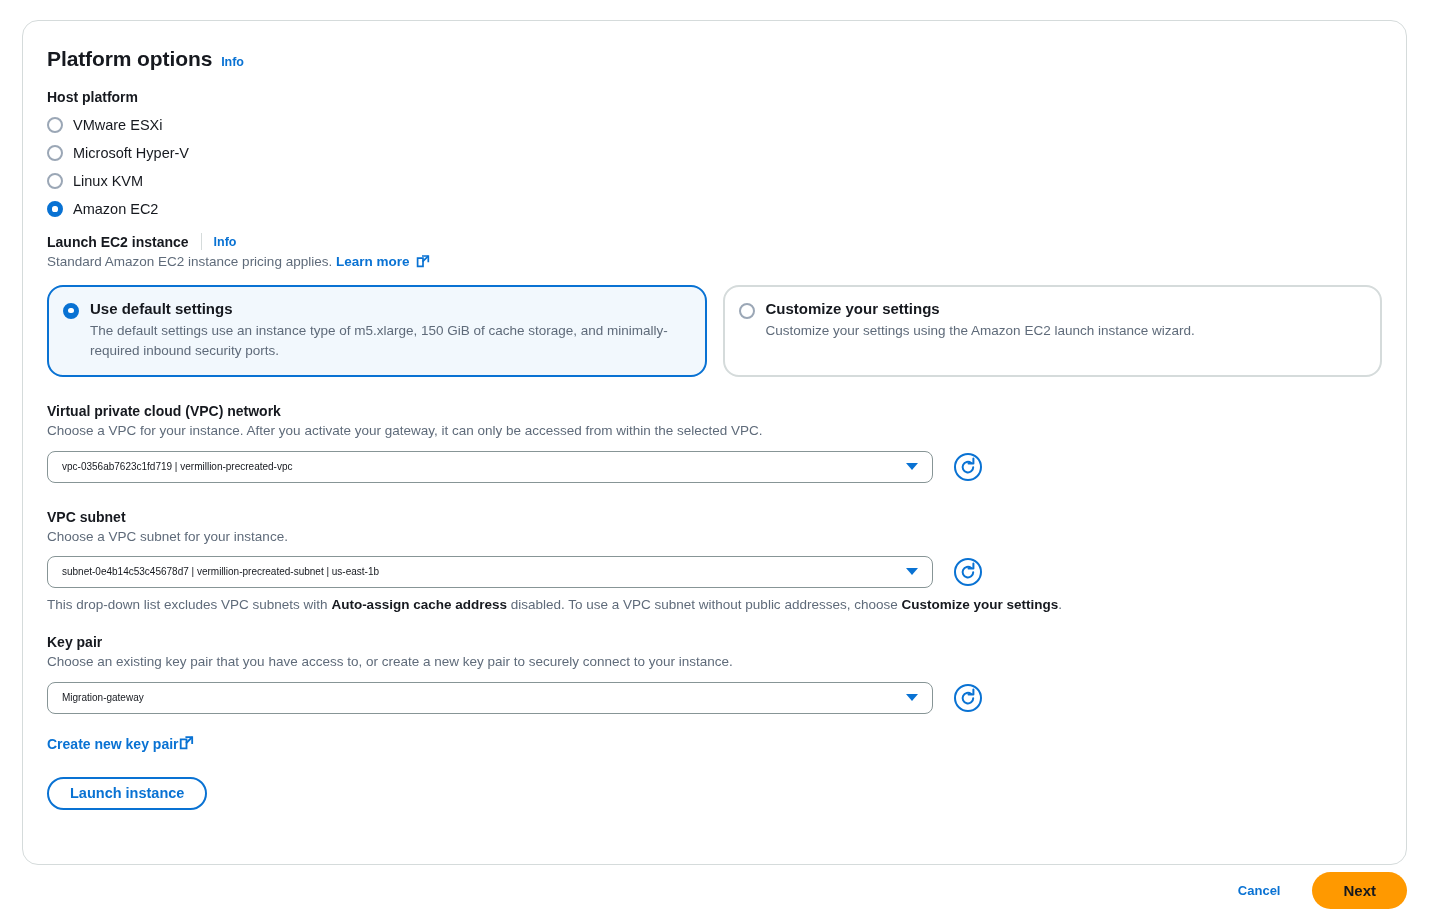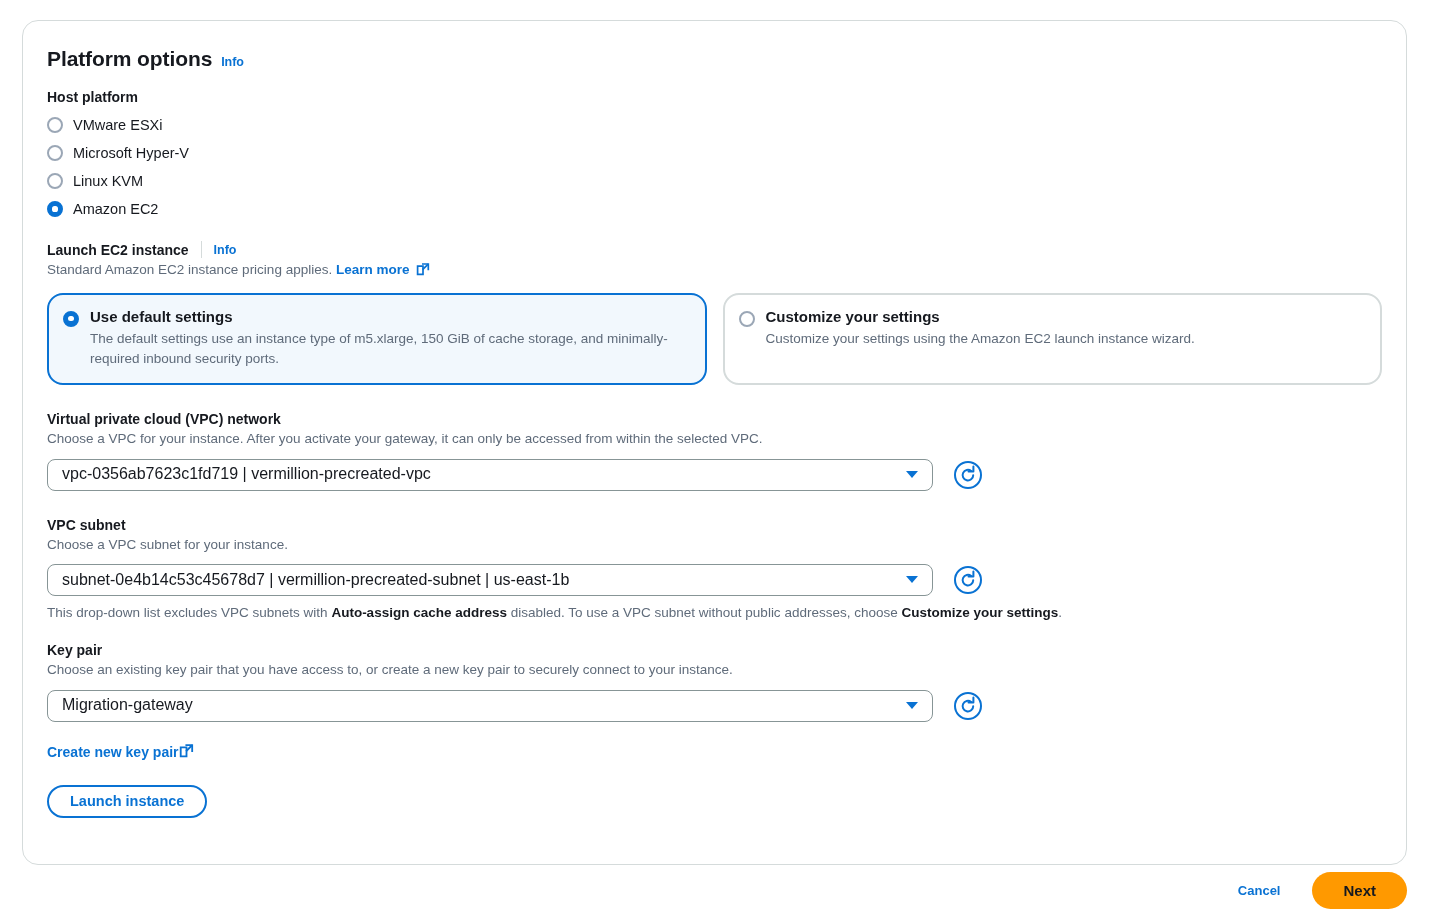--- a/index.html
+++ b/index.html
@@ -146,21 +146,21 @@
   }
   .select {
     width: 886px;
     height: 32px;
     border: 1px solid #879596;
     border-radius: 8px;
     background: #ffffff;
     display: flex;
     align-items: center;
     padding: 0 12px 1px 14px;
-    font-size: 16px;
+    font-size: 10px;
     color: #16191f;
     cursor: pointer;
     justify-content: space-between;
   }
   .caret {
     width: 0; height: 0;
     border-left: 6px solid transparent;
     border-right: 6px solid transparent;
     border-top: 7px solid #0972d3;
     margin-right: 2px;
@@ -265,21 +265,21 @@
         </div>
 
         <div class="radio-row">
           <span class="radio checked"></span>
           <span class="label">Amazon EC2</span>
         </div>
 
       </div>
     </div>
 
-    <div style="margin-top:18px;">
+    <div style="margin-top:10px;">
       <div class="h-field-row">
         <span class="h-field">Launch EC2 instance</span>
         <span class="vsep"></span>
         <span class="info-link">Info</span>
       </div>
       <div class="desc">
         <span>Standard Amazon EC2 instance pricing applies.</span>
         <span class="lnk">Learn more</span>
         <span style="display:inline-block;vertical-align:-2px;margin-left:3px;">
           <svg width="14" height="14" viewBox="0 0 14 14" aria-hidden="true">

